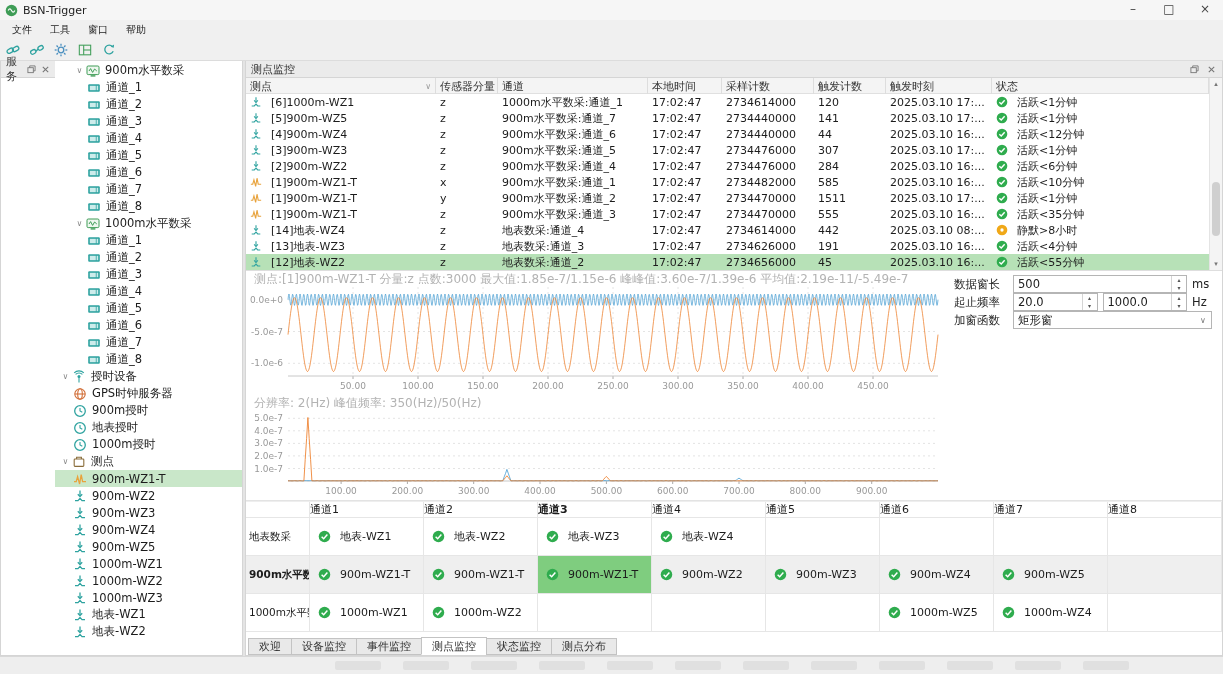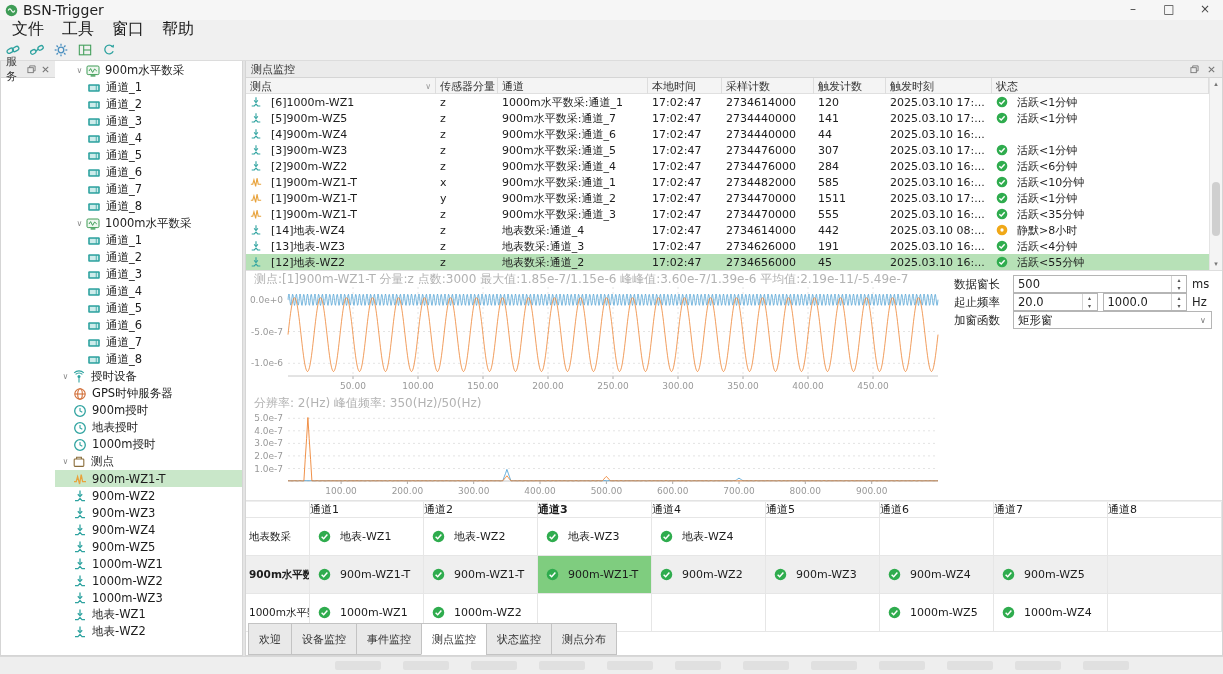--- a/index.html
+++ b/index.html
@@ -4,27 +4,27 @@
 <style>
   *{margin:0;padding:0;box-sizing:border-box}
   html,body{width:1223px;height:674px;overflow:hidden}
   body{font-family:"DejaVu Sans","Liberation Sans",sans-serif;font-size:12px;color:#1c1c1c;background:#f0f0f0}
   #app{display:flex;flex-direction:column;width:1223px;height:674px}
 
   
   .titlebar{height:20px;flex:0 0 20px;display:flex;align-items:center;gap:5px;padding-left:5px;background:#f6f6f6}
   .appicon{width:13px;height:13px;display:inline-flex}
   .appicon svg{width:13px;height:13px}
-  .apptitle{font-size:14px;color:#222}
+  .apptitle{font-size:11px;color:#222}
   .winbtns{margin-left:auto;display:flex}
   .winbtn{width:36px;height:20px;text-align:center;line-height:18px;font-size:12px;color:#444}
 
   
   .menubar{height:19px;flex:0 0 19px;display:flex;align-items:center;background:#f0f0f0;padding-left:3px}
-  .menu-item{padding:1px 9px;font-size:16px}
+  .menu-item{padding:1px 9px;font-size:10px}
   .toolbar{height:22px;flex:0 0 22px;display:flex;align-items:center;gap:3px;padding-left:5px;background:#f0f0f0;border-bottom:1px solid #dcdcdc}
   .tbtn{width:21px;height:19px;display:flex;align-items:center;justify-content:center;border-radius:2px}
   .tbtn svg{width:15px;height:15px}
 
   
   .workspace{flex:1;display:flex;background:#e4e4e4;min-height:0}
   .sidebar{width:243px;flex:0 0 243px;background:#fff;display:flex;flex-direction:row;margin-right:2px;border:1px solid #d5d5d5;border-top:none}
   .main{flex:1;background:#fff;border:1px solid #d5d5d5;border-top:none;display:flex;flex-direction:column;min-width:0}
   .phdr{height:17px;flex:0 0 17px;background:#ebebeb;border-bottom:1px solid #d5d5d5;display:flex;align-items:center;padding:0 4px 0 5px}
   .phdr-title{font-size:11px;color:#333}
@@ -83,21 +83,21 @@
   .ghead .gcell{justify-content:flex-start;padding-left:0}
   .glabel{flex:0 0 64px;padding-left:3px;font-size:10.5px}
   .grow.cur{background:#efefef}
   .gcell.selcell{background:#7fcd7f}
   .gcell .icw{width:13px;flex:0 0 13px}
   .gcell .icw svg{width:13px;height:13px}
   .gcell.bold, .glabel.bold{font-weight:bold}
 
   
   .tabsrow{margin-top:auto;height:18px;flex:0 0 18px;display:flex;align-items:flex-end;padding-left:2px}
-  .tab{height:17px;padding:15px 10px;font-size:11px;display:flex;align-items:center;background:#e9e9e9;border:1px solid #c3c3c3;margin-right:-1px;color:#333}
+  .tab{height:17px;padding:0 10px;font-size:11px;display:flex;align-items:center;background:#e9e9e9;border:1px solid #c3c3c3;margin-right:-1px;color:#333}
   .tab.active{background:#fff;height:18px;border-bottom-color:#fff}
 
   
   .statusbar{height:18px;flex:0 0 18px;background:#eeeeee;border-top:1px solid #d8d8d8;display:flex;align-items:center;gap:22px;padding-left:335px;overflow:hidden}
   .sb-block{width:46px;height:9px;background:#e0e0e0;border-radius:2px;flex:0 0 auto}
 </style>
 </head>
 <body>
 
 <div id="app">
@@ -723,20 +723,29 @@
                 <span>17:02:47</span>
               </div>
               <div class="tcell">
                 <span>2734440000</span>
               </div>
               <div class="tcell">
                 <span>44</span>
               </div>
               <div class="tcell">
                 <span>2025.03.10 16:...</span>
+              </div>
+              <div class="tcell">
+                <span class="icw">
+                  <svg viewBox="0 0 14 14">
+                    <circle cx="7" cy="7" r="6.2" fill="#2fac4e"></circle>
+                    <path d="M3.9 7.3 L6.1 9.4 L10.1 4.9" stroke="#fff" stroke-width="1.6" fill="none"></path>
+                  </svg>
+                </span>
+                <span>活跃&lt;12分钟</span>
               </div>
             </div>
             <div class="trow">
               <div class="tcell">
                 <span class="icw">
                   <svg viewBox="0 0 14 14">
                     <g fill="none" stroke="#2fa3a0" stroke-width="1.3">
                       <path d="M7 1.6 V7.2"></path>
                       <path d="M4.8 5.2 L7 7.6 L9.2 5.2"></path>
                       <path d="M2 11.6 H5 L7 9.4 L9 11.6 H12"></path>

